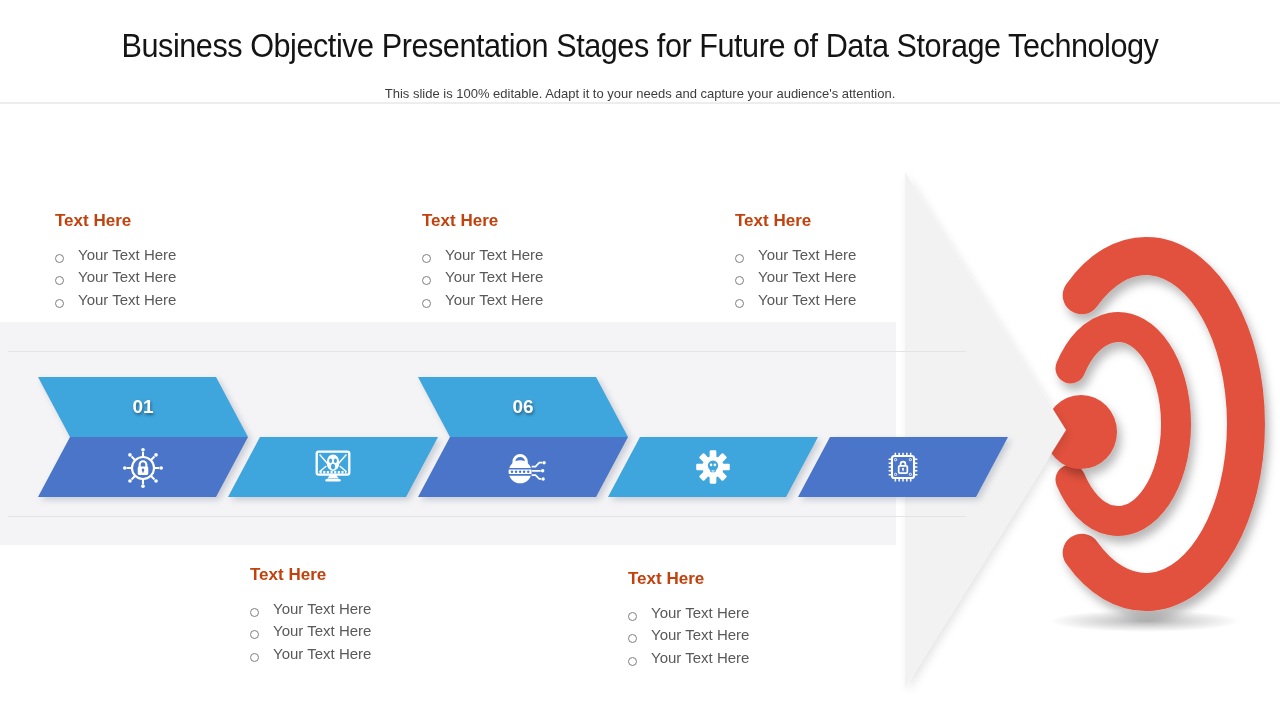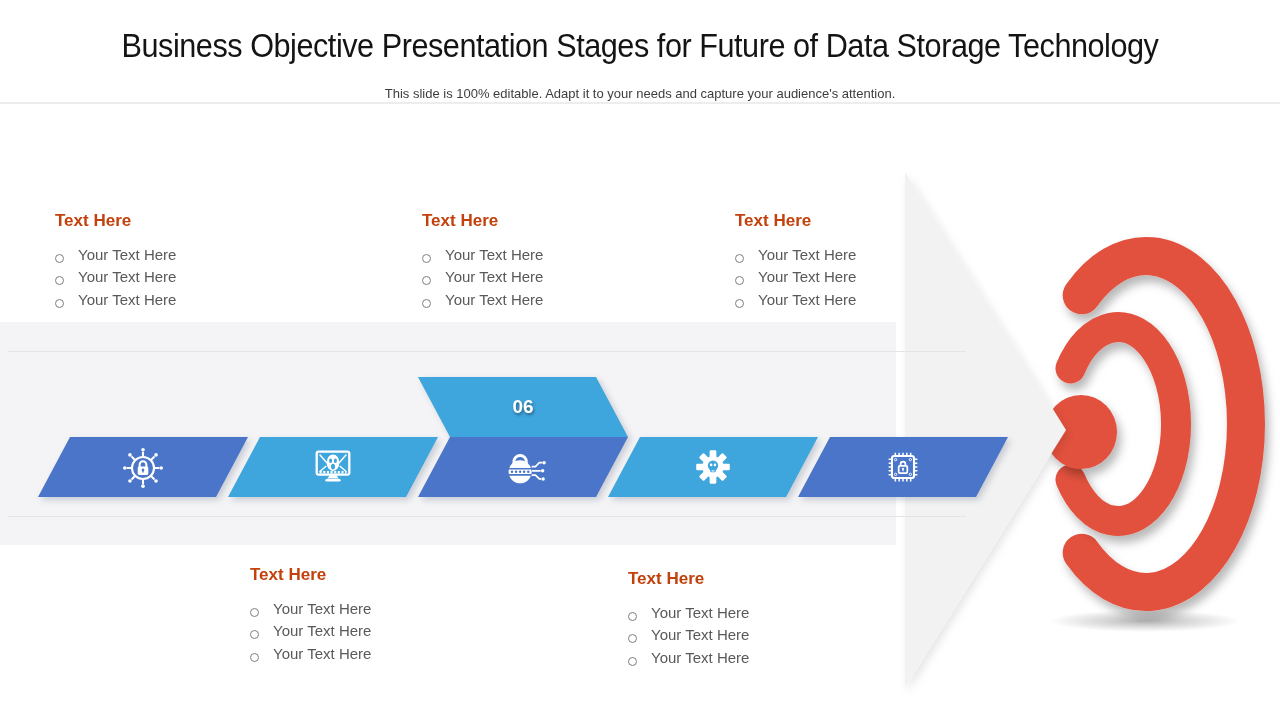--- a/index.html
+++ b/index.html
@@ -179,20 +179,23 @@
           <span class="dot"></span>
           <span>Your Text Here</span>
         </li>
     </ul>
   </div>
 
   <div class="stages">
 
     <div class="chev-wrap" style="left:0px">
       <div class="chev scheme-lt">
+        <div class="half top">
+            <span class="num">01</span>
+          </div>
         <div class="half bot">
           <svg class="sicon" width="46" height="46" viewBox="0 0 48 48">
             <g stroke="#fff" stroke-width="2.2" fill="none">
               <circle cx="24" cy="25" r="11.5"></circle>
               <path d="M35.5 25h5.5M32.1 33.1l3.9 3.9M24 36.5V42M15.9 33.1 12 37M12.5 25H7M15.9 16.9 12 13M24 13.5V8M32.1 16.9 36 13"></path>
             </g>
             <g fill="#fff">
               <circle cx="43" cy="25" r="1.9"></circle>
                 <circle cx="37.6" cy="38.6" r="1.9"></circle>
                 <circle cx="24" cy="44" r="1.9"></circle>

